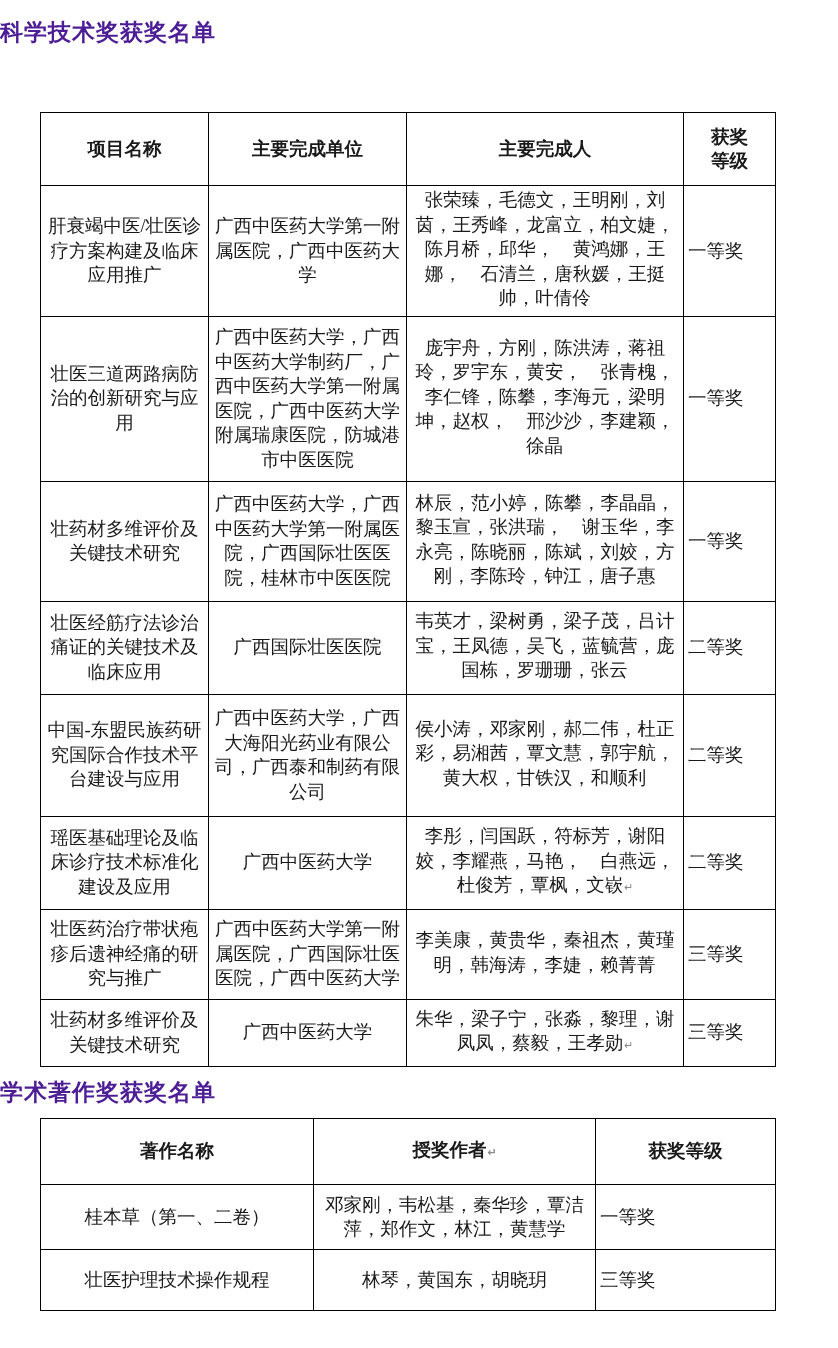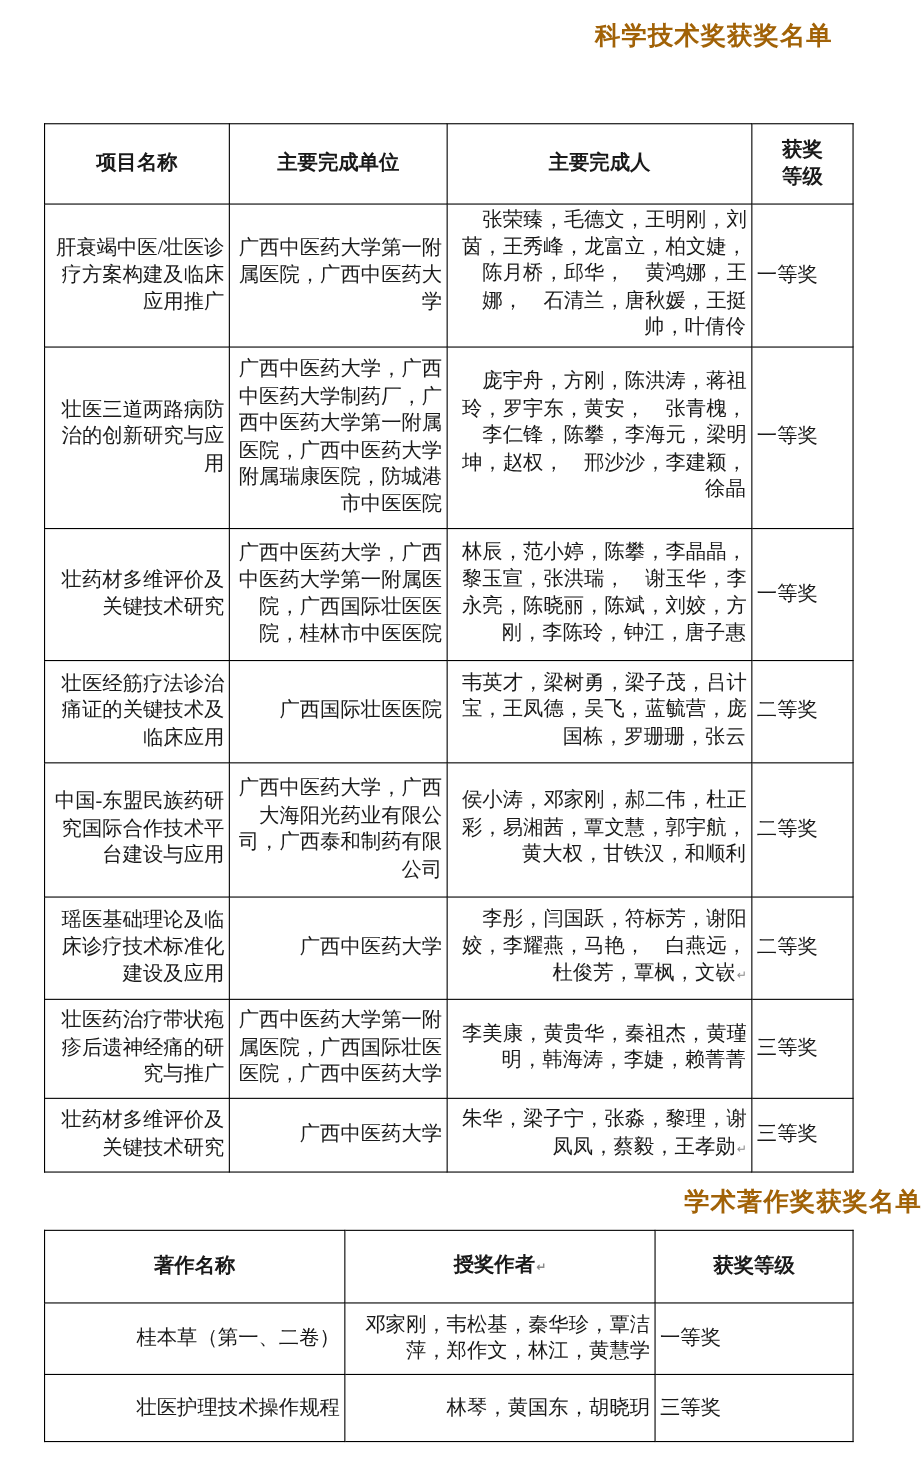--- a/index.html
+++ b/index.html
@@ -9,24 +9,24 @@
   }
   .page {
     position:relative;
     width:838px; height:1348px;
     background:#ffffff;
     color:#111;
     overflow:hidden;
   }
   .doc-title {
     position:absolute;
-    text-align:right;
+    text-align:left;
     font-weight:bold;
     font-size:23px;
-    color:#a16207;
+    color:#4c1d95;
     letter-spacing:1px;
     white-space:nowrap;
   }
   .title1 { top:17px; left:0; width:757px; }
   .title2 { top:1077px; left:0; width:838px; }
   table.tbl {
     position:absolute;
     border-collapse:collapse;
     table-layout:fixed;
     width:735px;
@@ -37,21 +37,21 @@
   .tbl th, .tbl td {
     border:1.5px solid #000;
     font-size:18.5px;
     line-height:24.5px;
     padding:2px 4px;
     vertical-align:middle;
     word-break:break-all;
     color:#1a1a1a;
   }
   .tbl th { font-weight:bold; text-align:center; padding:2px 2px; }
-  td.cell-left { text-align:right; }
+  td.cell-left { text-align:center; }
   td.cell-center { text-align:left; }
   .narrow-hdr { display:inline-block; width:2.15em; text-align:center; }
   .pmark {
     font-size:11px;
     color:#8a8a8a;
     margin-left:1px;
     font-family:"DejaVu Sans", sans-serif;
   }
 </style>
 </head>

